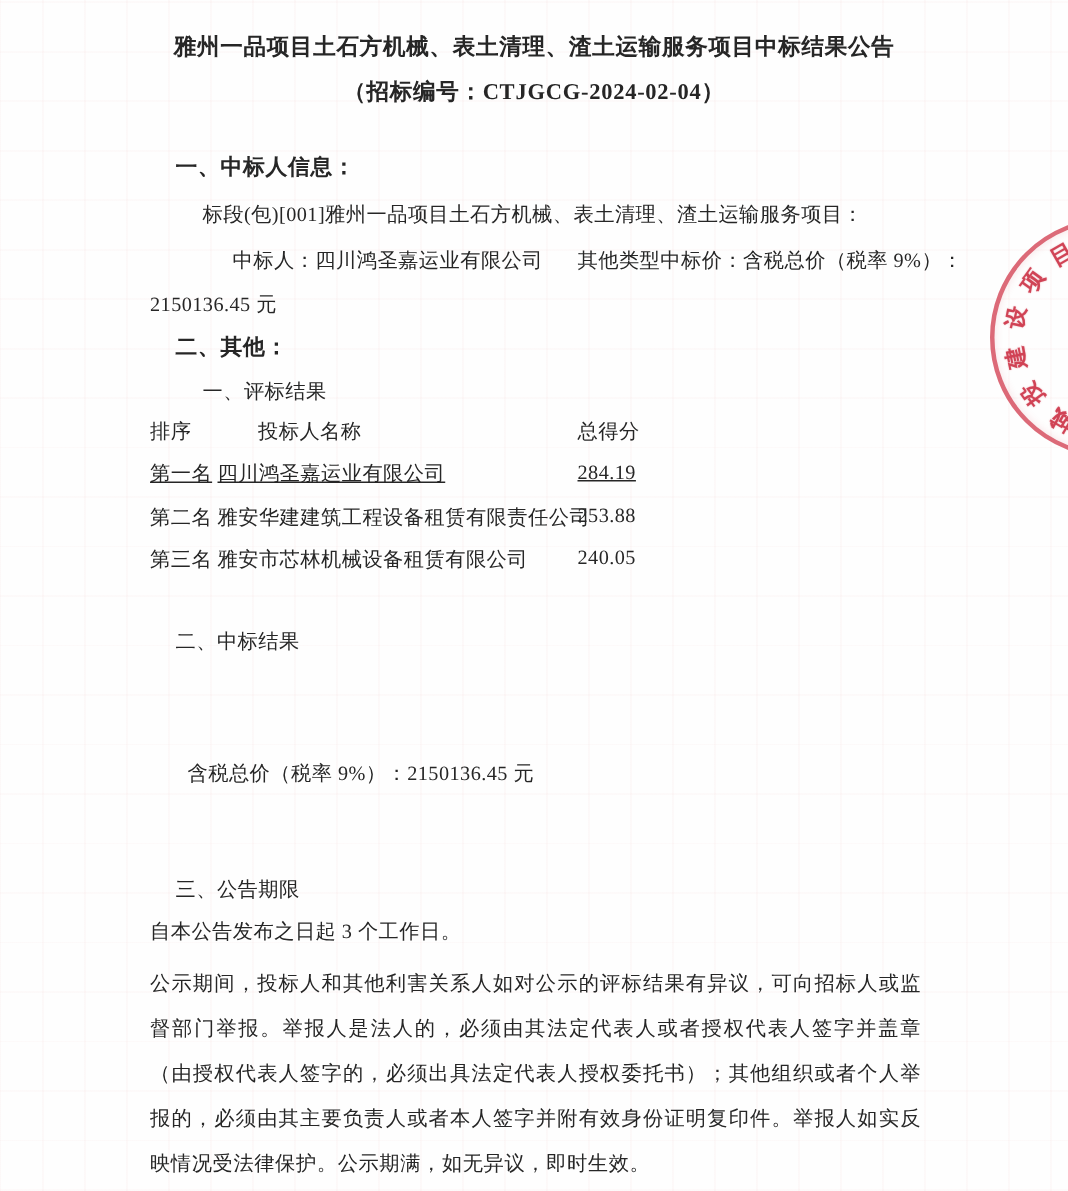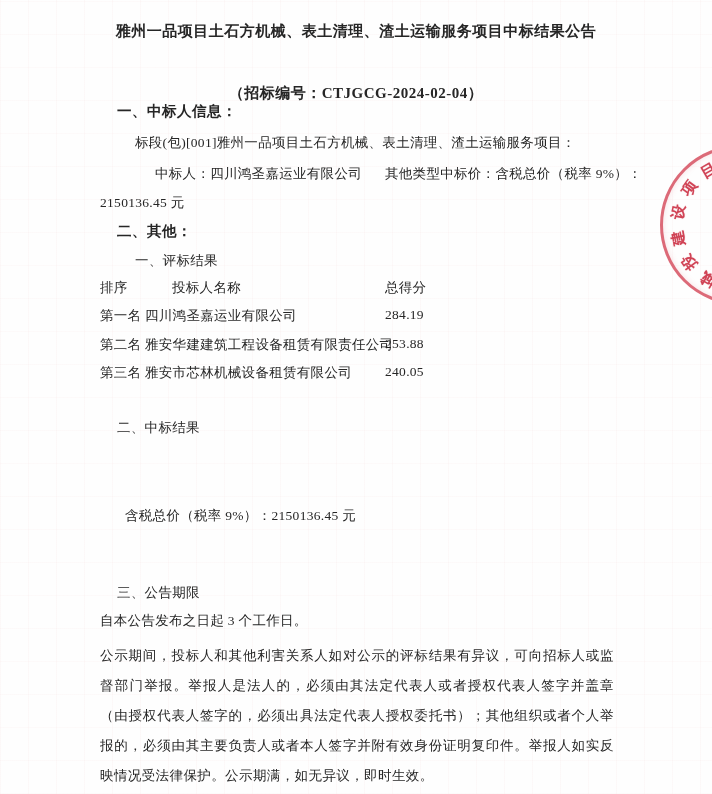--- a/index.html
+++ b/index.html
@@ -25,35 +25,34 @@
     top: 22px; left: 0; width: 712px;
     text-align: center;
     font-size: 15px; font-weight: bold;
     letter-spacing: 0.5px;
   }
   .doc-subtitle {
     top: 52px; left: 0; width: 712px;
     text-align: center;
     font-size: 15px; font-weight: bold;
     letter-spacing: 0.5px;
-    margin-top: 32px;
   }
   .sec-heading { font-size: 14.5px; font-weight: bold; letter-spacing: 0.5px; }
   .body-text { font-size: 13.5px; letter-spacing: 0.3px; }
   .h-sec1 { top: 102px; left: 117px; }
   .l-lot { top: 134px; left: 135px; }
   .l-winner { top: 165px; left: 155px; }
   .l-price-label { top: 165px; left: 385px; }
   .l-amount { top: 194px; left: 100px; }
   .h-sec2 { top: 222px; left: 117px; }
   .h-eval { top: 252px; left: 135px; }
   .t-head-rank { top: 279px; left: 100px; }
   .t-head-bidder { top: 279px; left: 172px; }
   .t-head-score { top: 279px; left: 385px; }
-  .r1 { top: 307px; } .r2 { top: 336px; } .r3 { top: 364px; }
+  .r1 { top: 307px; text-decoration: underline; } .r2 { top: 336px; } .r3 { top: 364px; }
   .c-rank { left: 100px; } .c-bidder { left: 145px; text-align: center; } .c-score { left: 385px; }
   .h-award { top: 419px; left: 117px; }
   .l-supplier { top: 449px; left: 100px; }
   .l-price-ex { top: 478px; left: 100px; }
   .l-price-in { top: 507px; left: 100px; margin-left: 25px; }
   .h-notice { top: 584px; left: 117px; }
   .l-duration { top: 612px; left: 100px; }
   .l-notice-body {
     top: 641px; left: 100px; width: 514px;
     white-space: normal;

